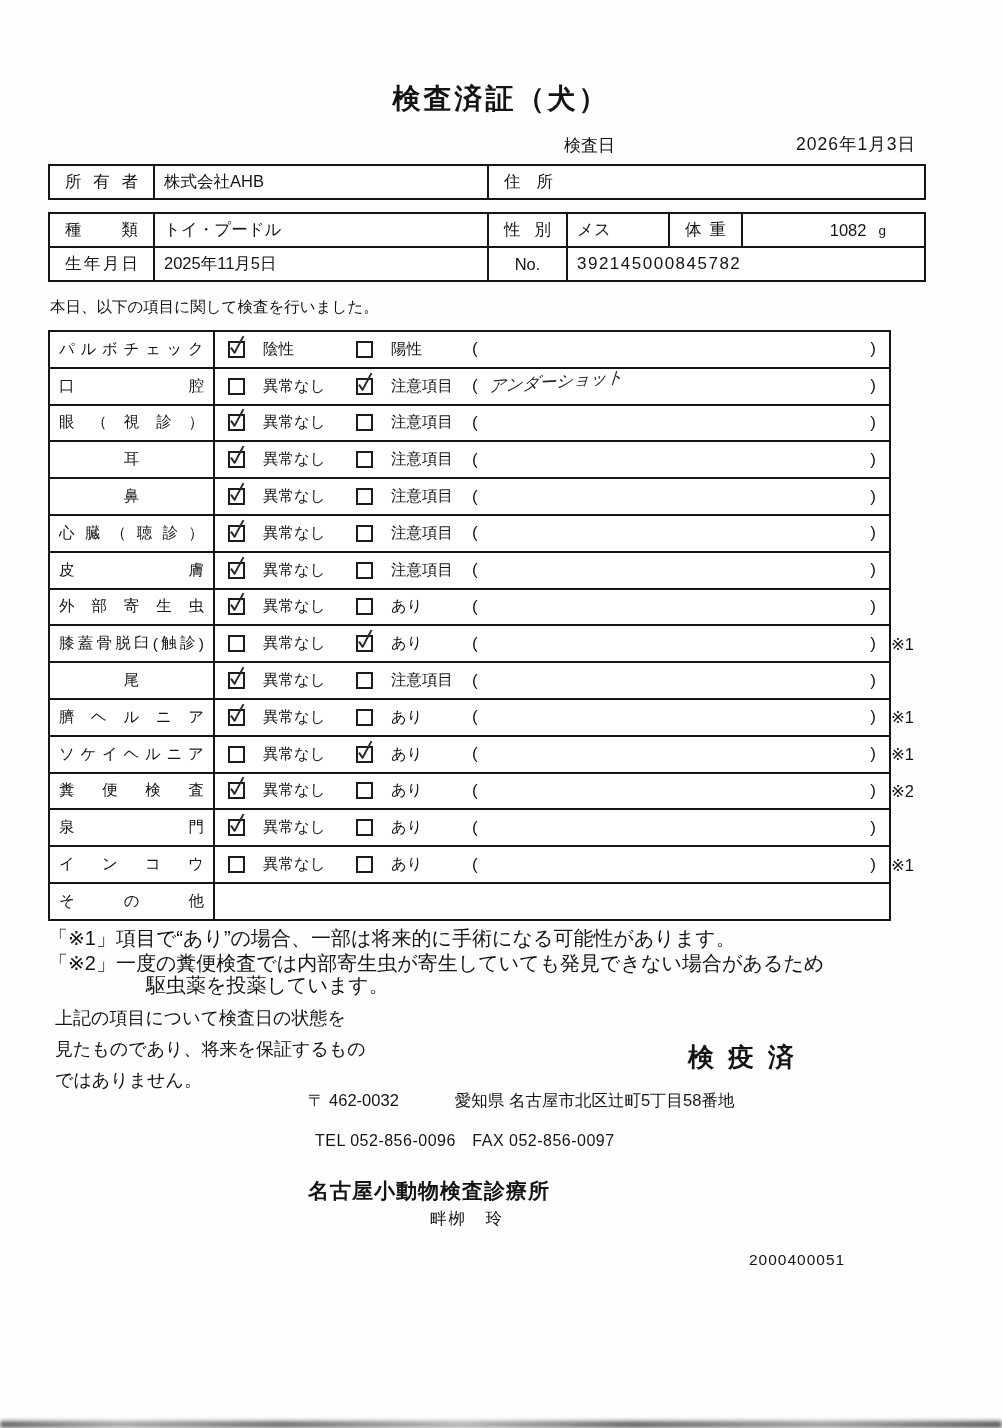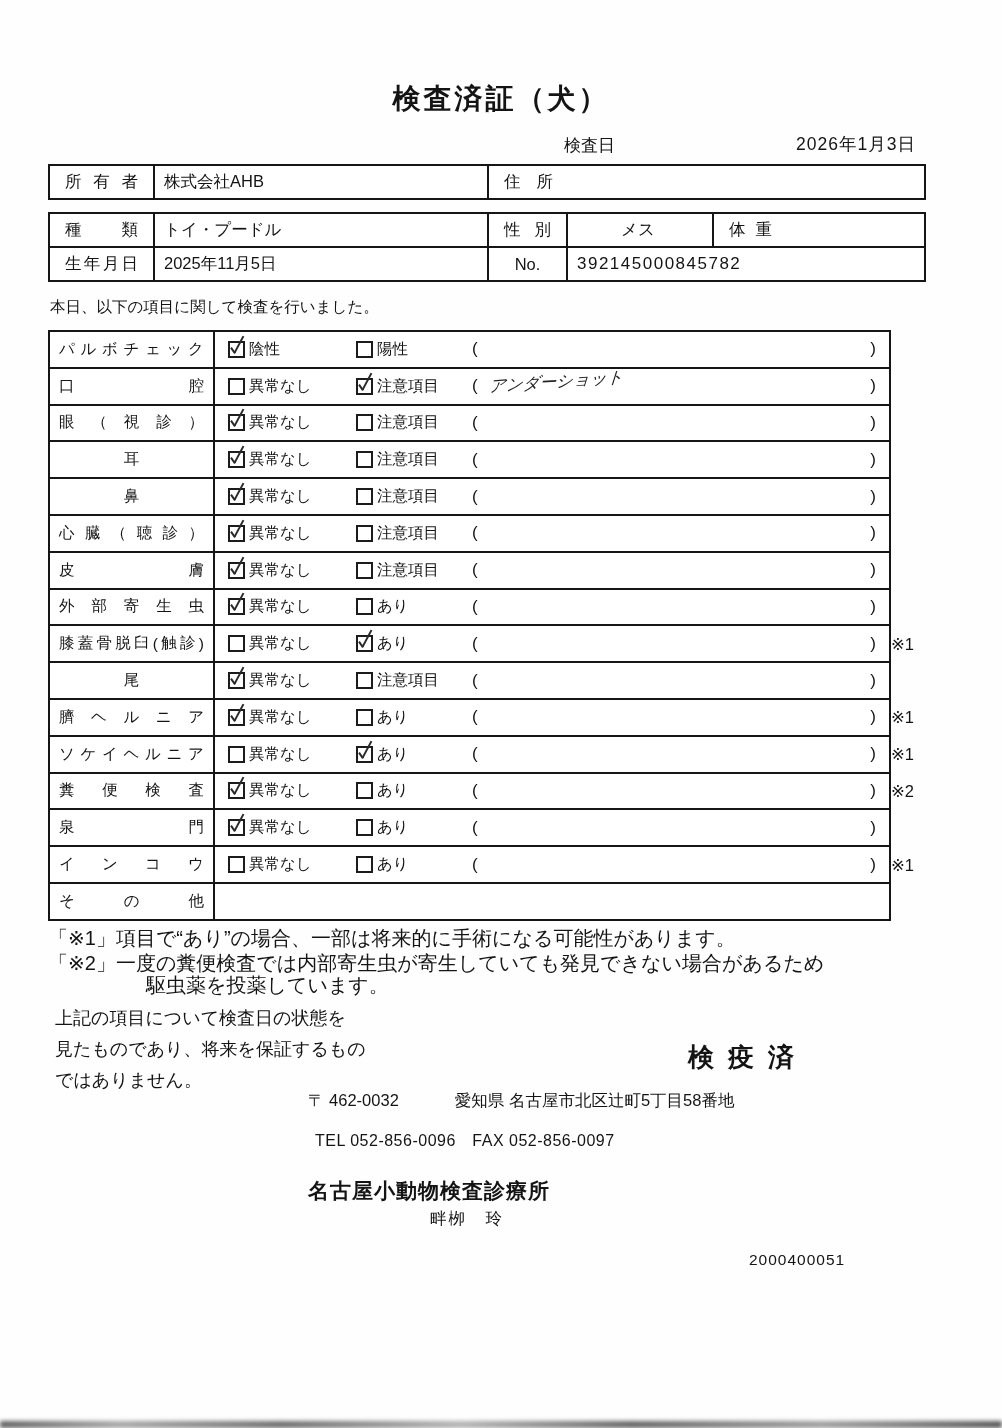--- a/index.html
+++ b/index.html
@@ -19,37 +19,37 @@
   
   .tbl{left:48px;width:878px;border:2px solid #161616;box-sizing:border-box;background:#fff;}
   .trow{display:flex;height:32px;}
   .trow + .trow{border-top:2px solid #161616;}
   .cell{box-sizing:border-box;display:flex;align-items:center;font-size:16.5px;font-weight:500;padding:16px 9px;overflow:hidden;white-space:nowrap;}
   .cell:not(:last-child){border-right:2px solid #161616;}
   .head{padding:0 15px;}
   .w105{flex:0 0 105px;}
   .w334{flex:0 0 334px;}
   .w79{flex:0 0 79px;justify-content:center;}
-  .w102{flex:0 0 102px;margin-left:44px;}
+  .w102{flex:0 0 102px;}
   .w73{flex:0 0 73px;}
   .grow{flex:1;}
   .tbl1{top:164px;}
   .tbl2{top:212px;}
   .weight{justify-content:flex-end;padding-right:38px;gap:12px;}
   .weight .unit{font-size:13.5px;}
   .no-val{letter-spacing:1.5px;font-size:17px;}
 
   .intro{top:297px;left:50px;font-size:15.5px;font-weight:500;}
 
   
   .check-table{top:330px;left:48px;width:843px;border:2px solid #161616;box-sizing:border-box;background:#fff;}
   .check-row{display:flex;height:34.8px;position:relative;}
   .check-row:not(:last-child){border-bottom:2px solid #161616;}
   .lbl-cell{flex:0 0 165px;box-sizing:border-box;border-right:2px solid #161616;padding:0 9px;font-size:15.5px;font-weight:500;overflow:hidden;}
-  .opt{flex:0 0 128px;display:flex;align-items:center;gap:4px;padding-left:13px;box-sizing:border-box;font-size:15.5px;font-weight:500;white-space:nowrap;}
+  .opt{flex:0 0 128px;display:flex;align-items:center;gap:18px;padding-left:13px;box-sizing:border-box;font-size:15.5px;font-weight:500;white-space:nowrap;}
   .box{width:13px;height:13px;border:2px solid #1c1c1c;position:relative;flex:none;background:#fff;}
   .box.checked::before{content:"";position:absolute;width:2px;height:7px;background:#2a2a2a;left:2px;top:4px;transform:rotate(-35deg);}
   .box.checked::after{content:"";position:absolute;width:2px;height:19px;background:#2a2a2a;left:8px;top:-8px;transform:rotate(28deg);}
   .paren-area{flex:1;display:flex;align-items:center;justify-content:space-between;padding:0 13px 0 1px;font-size:17px;position:relative;}
   .note{position:absolute;left:18px;top:2px;font-size:16.5px;font-style:italic;transform:rotate(-4deg) skewX(-8deg);white-space:nowrap;color:#222;}
   .marker{position:absolute;right:-42px;top:50%;transform:translateY(-50%);width:40px;font-size:16.5px;font-weight:500;}
 
   .char-justify{display:flex;justify-content:space-between;align-items:center;}
 
   
@@ -106,20 +106,24 @@
     <div class="cell val w334">トイ・プードル</div>
     <div class="cell head w79 char-justify">
         <span>性</span>
         <span>別</span>
       </div>
     <div class="cell val w102">メス</div>
     <div class="cell head w73 char-justify">
         <span>体</span>
         <span>重</span>
       </div>
+    <div class="cell val grow weight">
+      <span>1082</span>
+      <span class="unit">g</span>
+    </div>
   </div>
   <div class="trow">
     <div class="cell head w105 char-justify">
         <span>生</span>
         <span>年</span>
         <span>月</span>
         <span>日</span>
       </div>
     <div class="cell val w334">2025年11月5日</div>
     <div class="cell head w79">No.</div>

